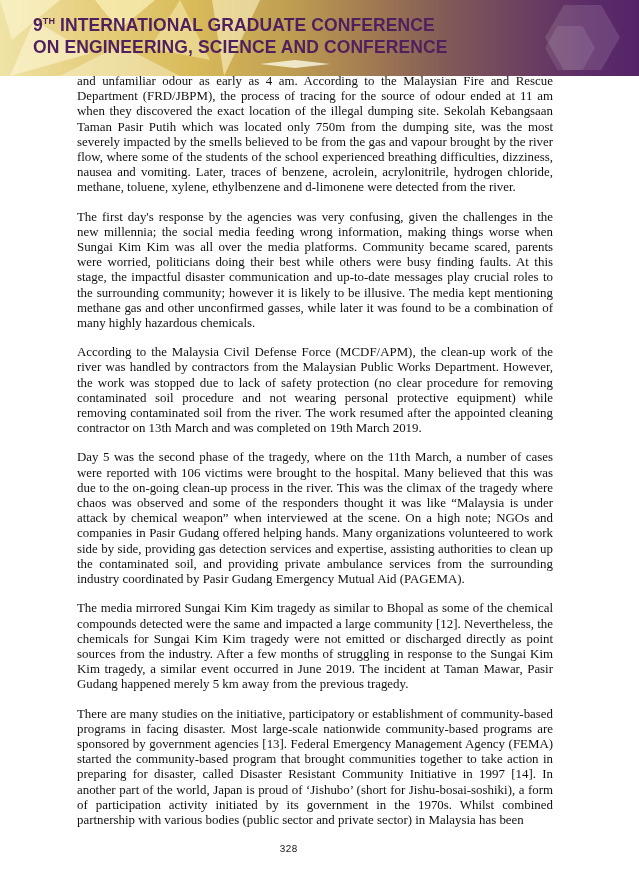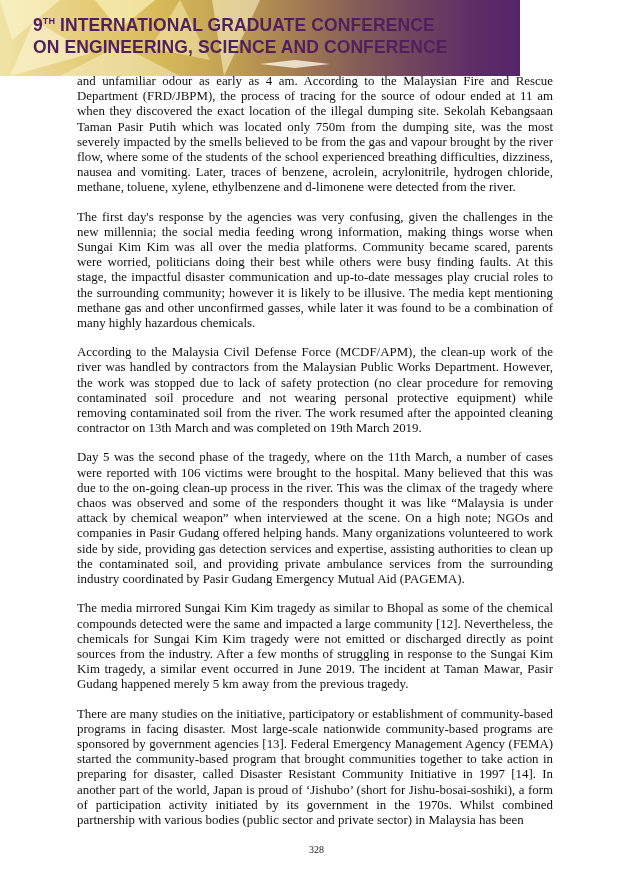--- a/index.html
+++ b/index.html
@@ -12,21 +12,21 @@
       height: 895px;
       position: relative;
       overflow: hidden;
       font-family: "Liberation Serif", "DejaVu Serif", serif;
       color: #111111;
     }
     .banner {
       position: absolute;
       left: 0;
       top: 0;
-      width: 520px;
+      width: 639px;
       height: 76px;
       overflow: hidden;
       background: linear-gradient(90deg,
         #efe3a6 0%,
         #e6cf7e 14%,
         #d9bb5a 30%,
         #bf9f52 45%,
         #a27a52 58%,
         #815a58 70%,
         #6c4060 82%,
@@ -83,24 +83,23 @@
       font-size: 12.9px;
       line-height: 15.2px;
       text-align: justify;
     }
     .page-number {
       position: absolute;
       left: 0;
       width: 577px;
       top: 844px;
       text-align: center;
-      font-family: Liberation Serif, serif;
+      font-family: Liberation Mono, monospace;
       font-size: 10px;
       color: #222222;
-      padding-left: 28px;
     }
   </style>
 </head>
 <body>
 
 <div class="banner">
   <div class="shard s1"></div>
   <div class="shard s2"></div>
   <div class="shard s3"></div>
   <div class="shard s4"></div>

